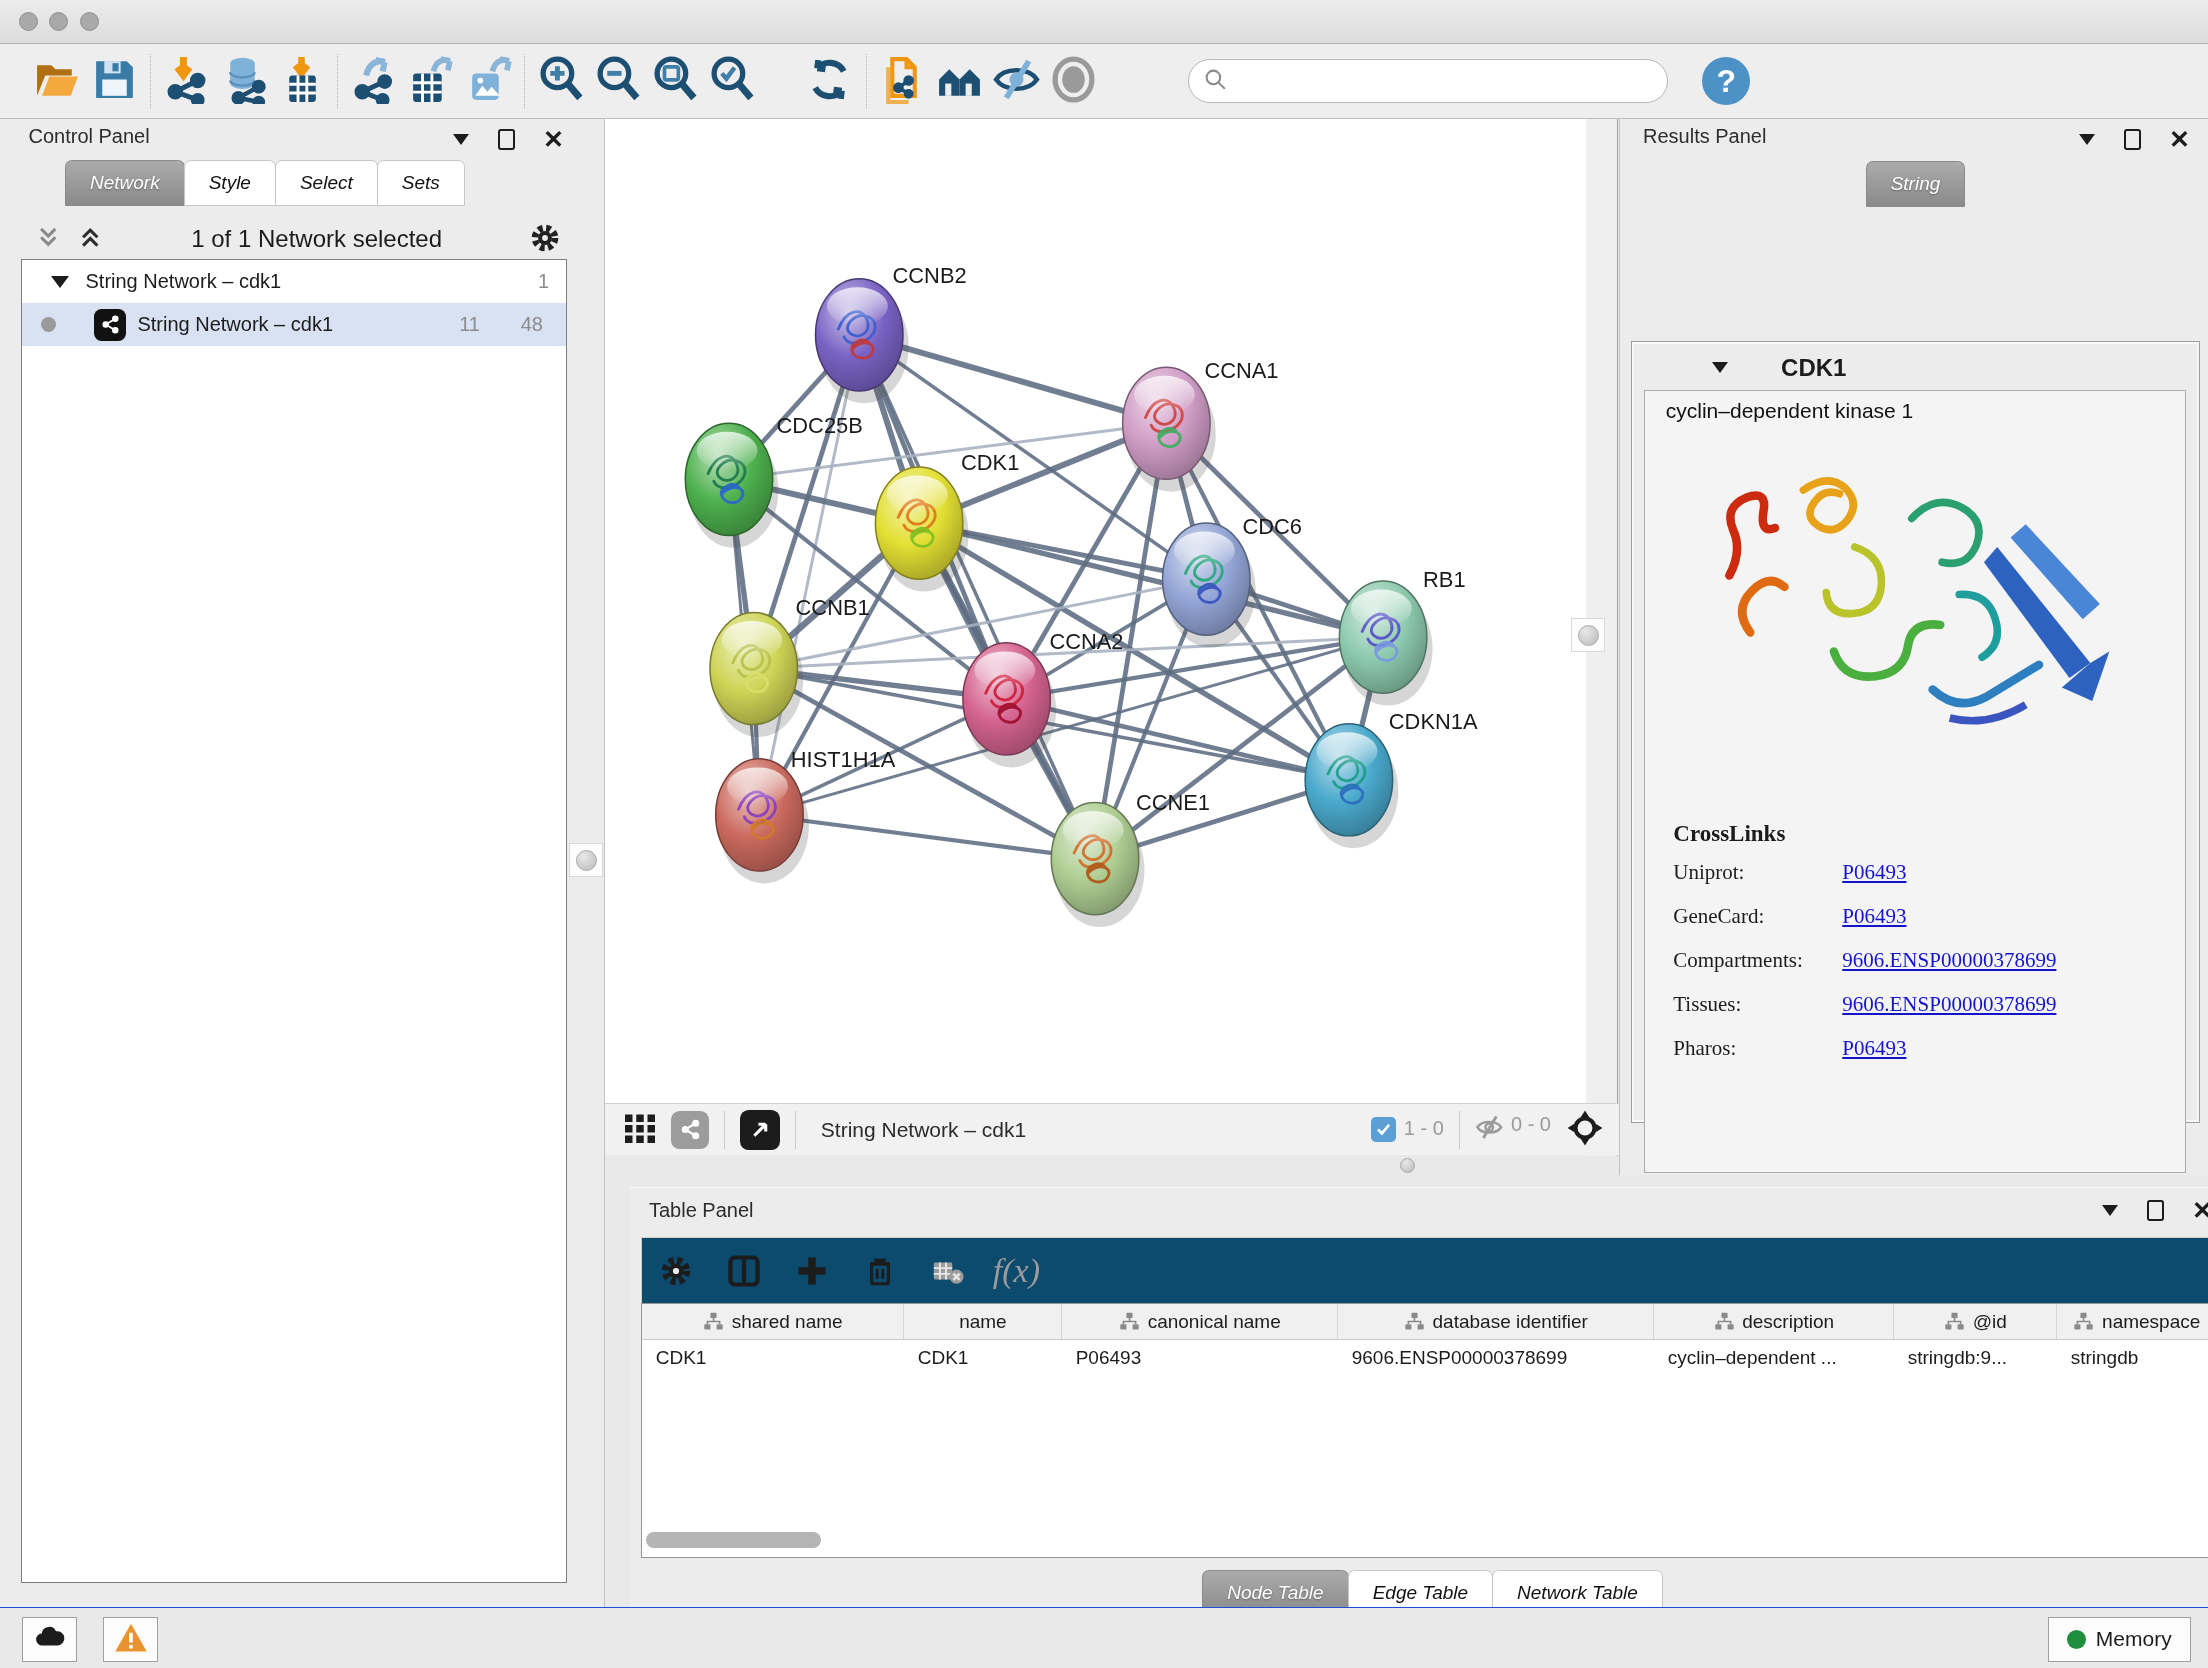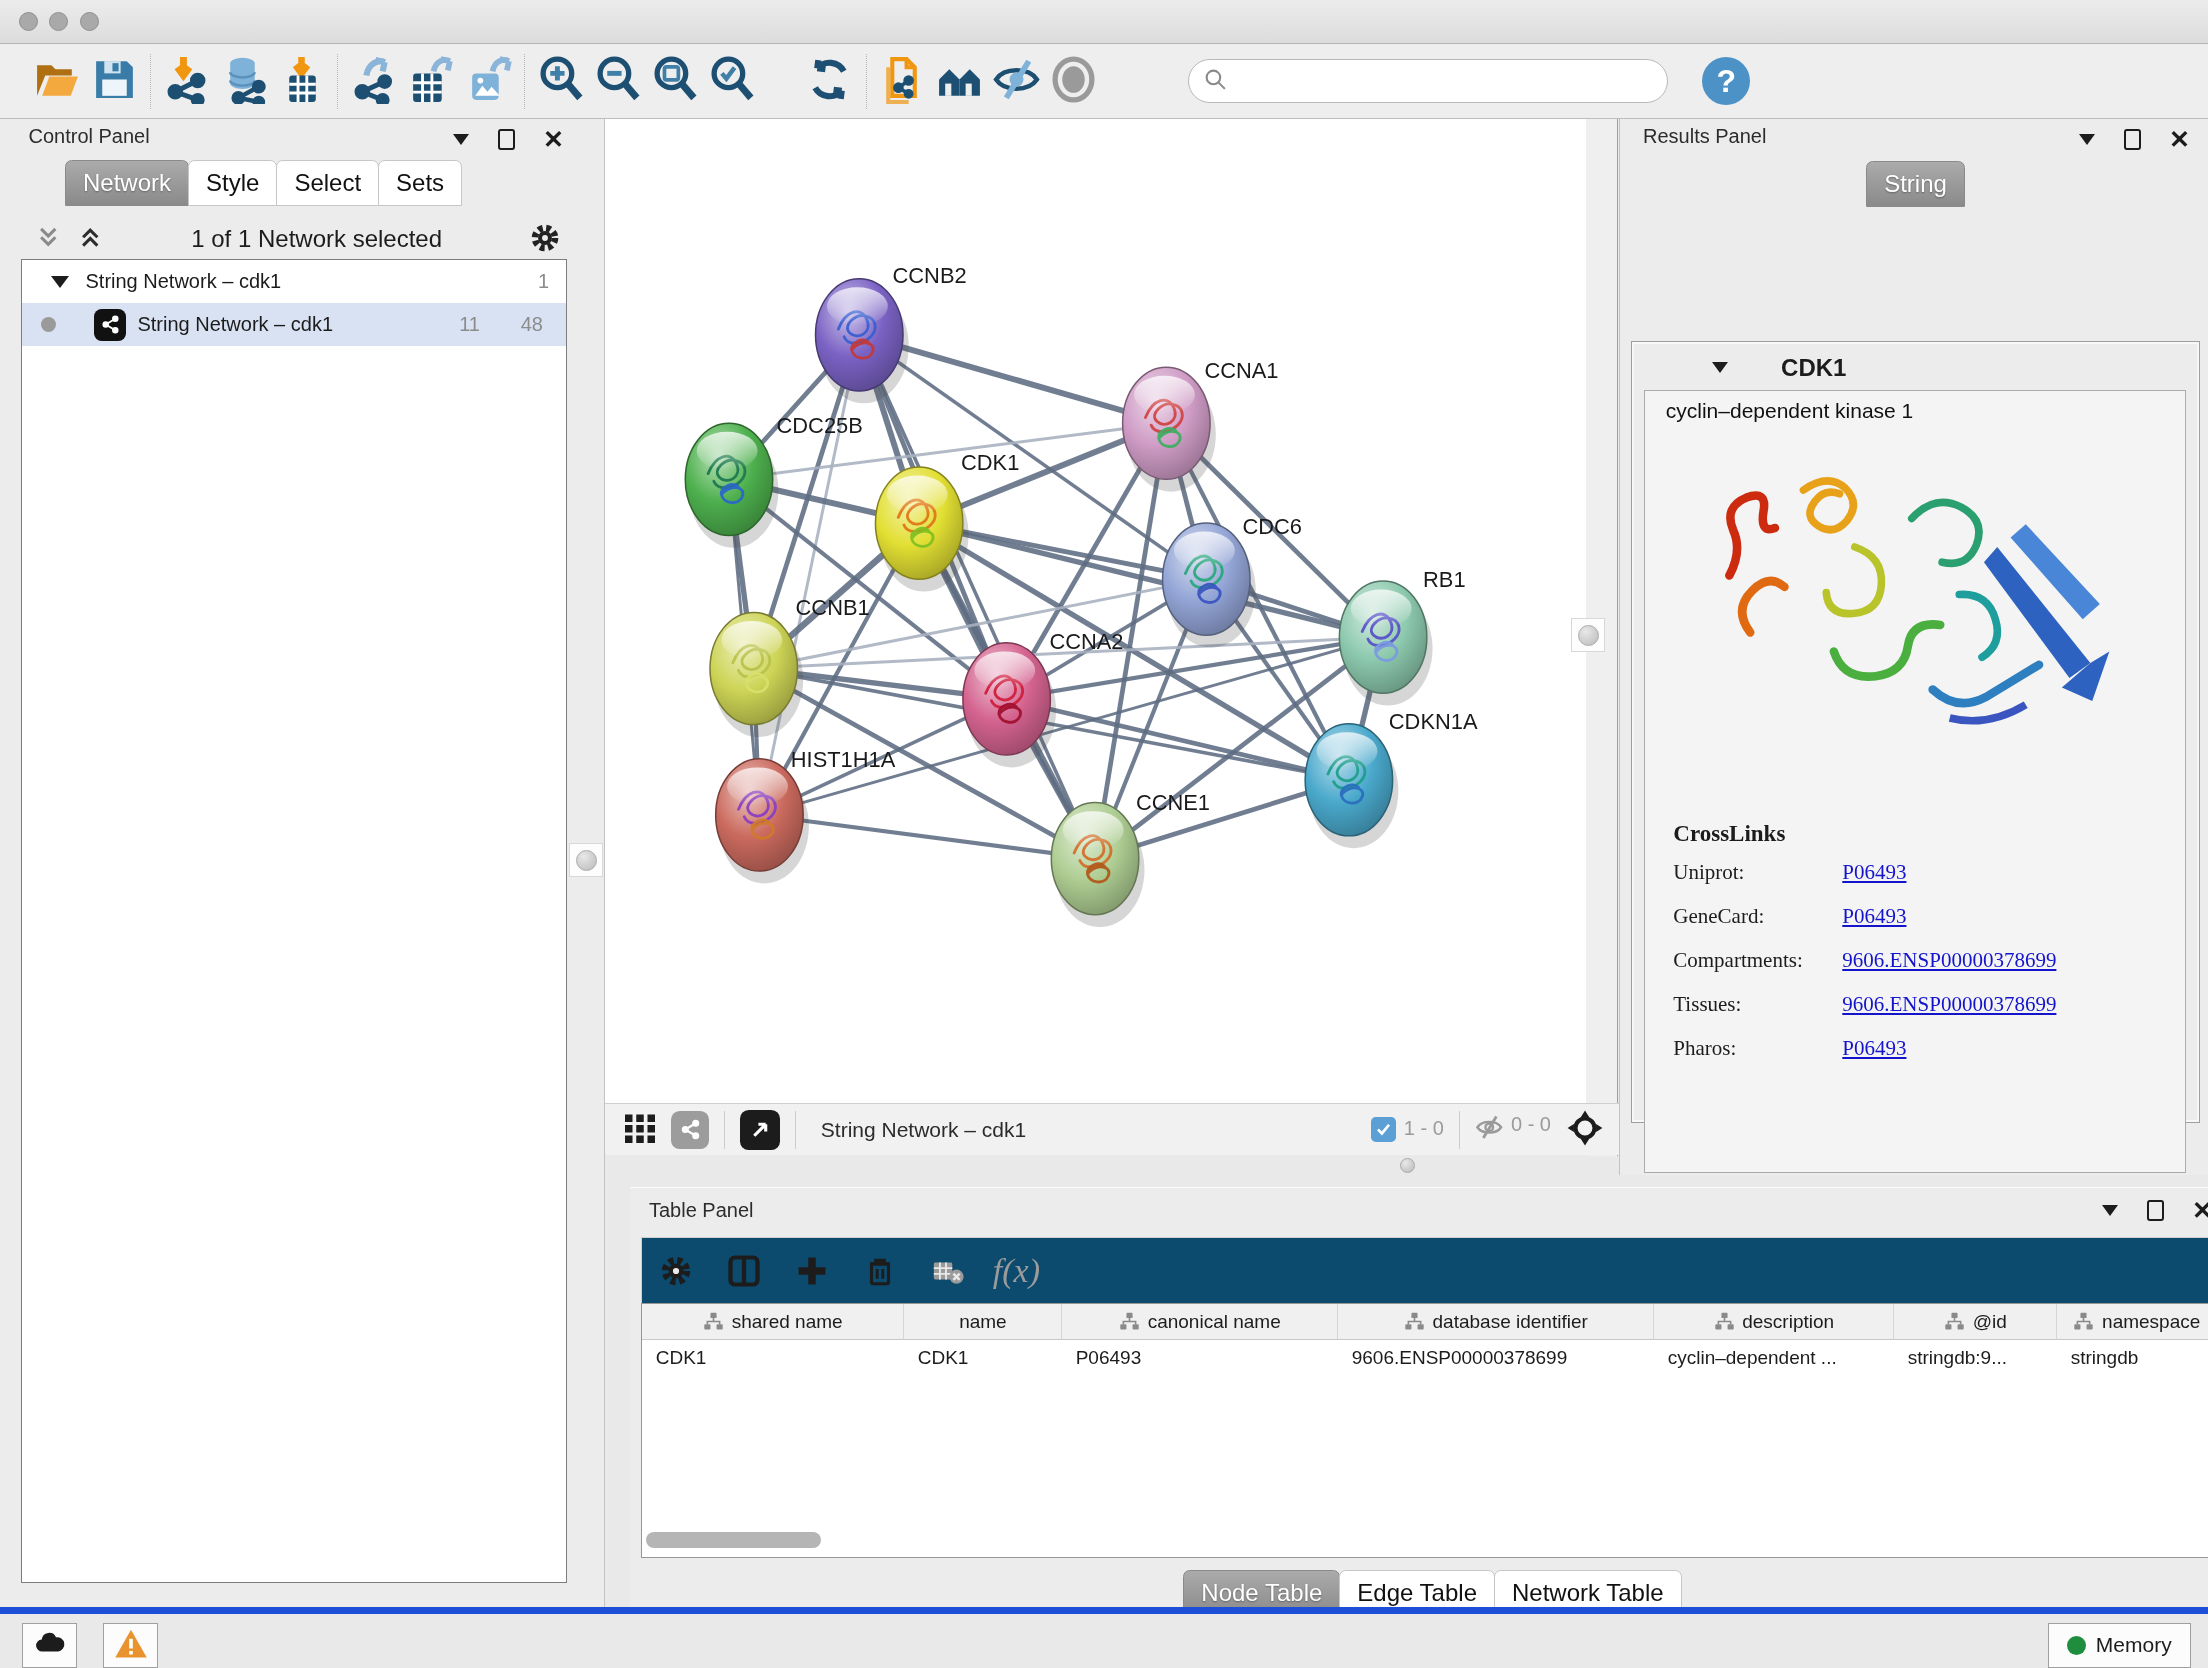--- a/index.html
+++ b/index.html
@@ -49,23 +49,23 @@
     background:#4d92c6; color:#fff; font-size:32px; font-weight:bold;
     display:flex; align-items:center; justify-content:center; flex:0 0 auto; }
 
   
   .panel-title { font-size:20px; color:#2c2c2c; }
   .panel-controls { position:absolute; display:flex; align-items:center; gap:28.5px; }
   .pc-arrow { width:0; height:0; border-left:8.6px solid transparent; border-right:8.6px solid transparent; border-top:11.4px solid #1c1c1c; }
   .pc-float { width:17px; height:21px; border:2.9px solid #1c1c1c; border-radius:2.9px; }
   .pc-close { font-size:25px; font-weight:bold; color:#1c1c1c; line-height:19px; }
 
-  .tab { height:46px; padding:0 17px; display:flex; align-items:center; justify-content:center;
-         background:#ffffff; border:1px solid #c6c6c6; font-size:24px; color:#111;
-         border-radius:6.7px 6.7px 0 0; margin-right:-1px; }
+  .tab { height:46px; padding:0 24px; display:flex; align-items:center; justify-content:center;
+         background:#ffffff; border:1px solid #c6c6c6; font-size:19px; color:#111;
+         border-radius:6.7px 6.7px 0 0; margin-right:-1px;font-style:italic; }
   .tab.selected { background:linear-gradient(#ababab,#8a8a8a); color:#ffffff; border-color:#8a8a8a;
                   text-shadow:0 1px 1.9px rgba(0,0,0,.35); }
 
   
   .control-panel { left:0; top:119px; width:605px; height:1488px; background:#ececec; border-right:1px solid #c2c2c2; }
   .cp-tabs { position:absolute; left:65px; top:41px; display:flex; }
   .cp-info { position:absolute; left:0; top:99px; width:605px; height:42px; display:flex; align-items:center; }
   .cp-list { position:absolute; left:21px; top:140px; width:546px; height:1324px;
              background:#ffffff; border:1.9px solid #7d7d7d; }
   .tree-row { height:43px; display:flex; align-items:center; font-size:20px; position:relative; }
@@ -125,21 +125,21 @@
   .th-row { display:flex; height:36px; background:#f0f0f0; border-bottom:1px solid #c9c9c9; }
   .th-cell { display:flex; align-items:center; justify-content:center; gap:7.6px; font-size:19px;
              border-right:1px solid #d6d6d6; flex:0 0 auto; overflow:hidden; white-space:nowrap; }
   .td-row { display:flex; height:36px; }
   .td-cell { display:flex; align-items:center; padding-left:13.3px; font-size:19px;
              flex:0 0 auto; overflow:hidden; white-space:nowrap; }
   .hscroll { position:absolute; left:3.8px; bottom:9.5px; width:175px; height:16px; border-radius:8.6px; background:#b5b5b5; }
   .tp-tabs { position:absolute; left:0; top:382px; width:1604px; display:flex; justify-content:center; }
 
   
-  .statusbar { left:0; top:1607px; width:2208px; height:61px; background:#e9e9e9; border-top:7px solid #1d4ed8; }
+  .statusbar { left:0; top:1607px; width:2208px; height:61px; background:#e9e9e9; border-top:1px solid #1d4ed8; }
   .sb-btn { position:absolute; top:8.6px; height:45px; background:#fcfcfc; border:1.9px solid #a0a0a0;
             display:flex; align-items:center; justify-content:center; }
   .memory-btn { left:2048px; width:143px; gap:9.5px; font-size:21px; }
   .mem-dot { width:19px; height:19px; border-radius:50%; background:#1e8e3e; }
 
   .hier-icon svg { display:block; }
   a { cursor:pointer; }
 </style>
 </head>
 <body>

